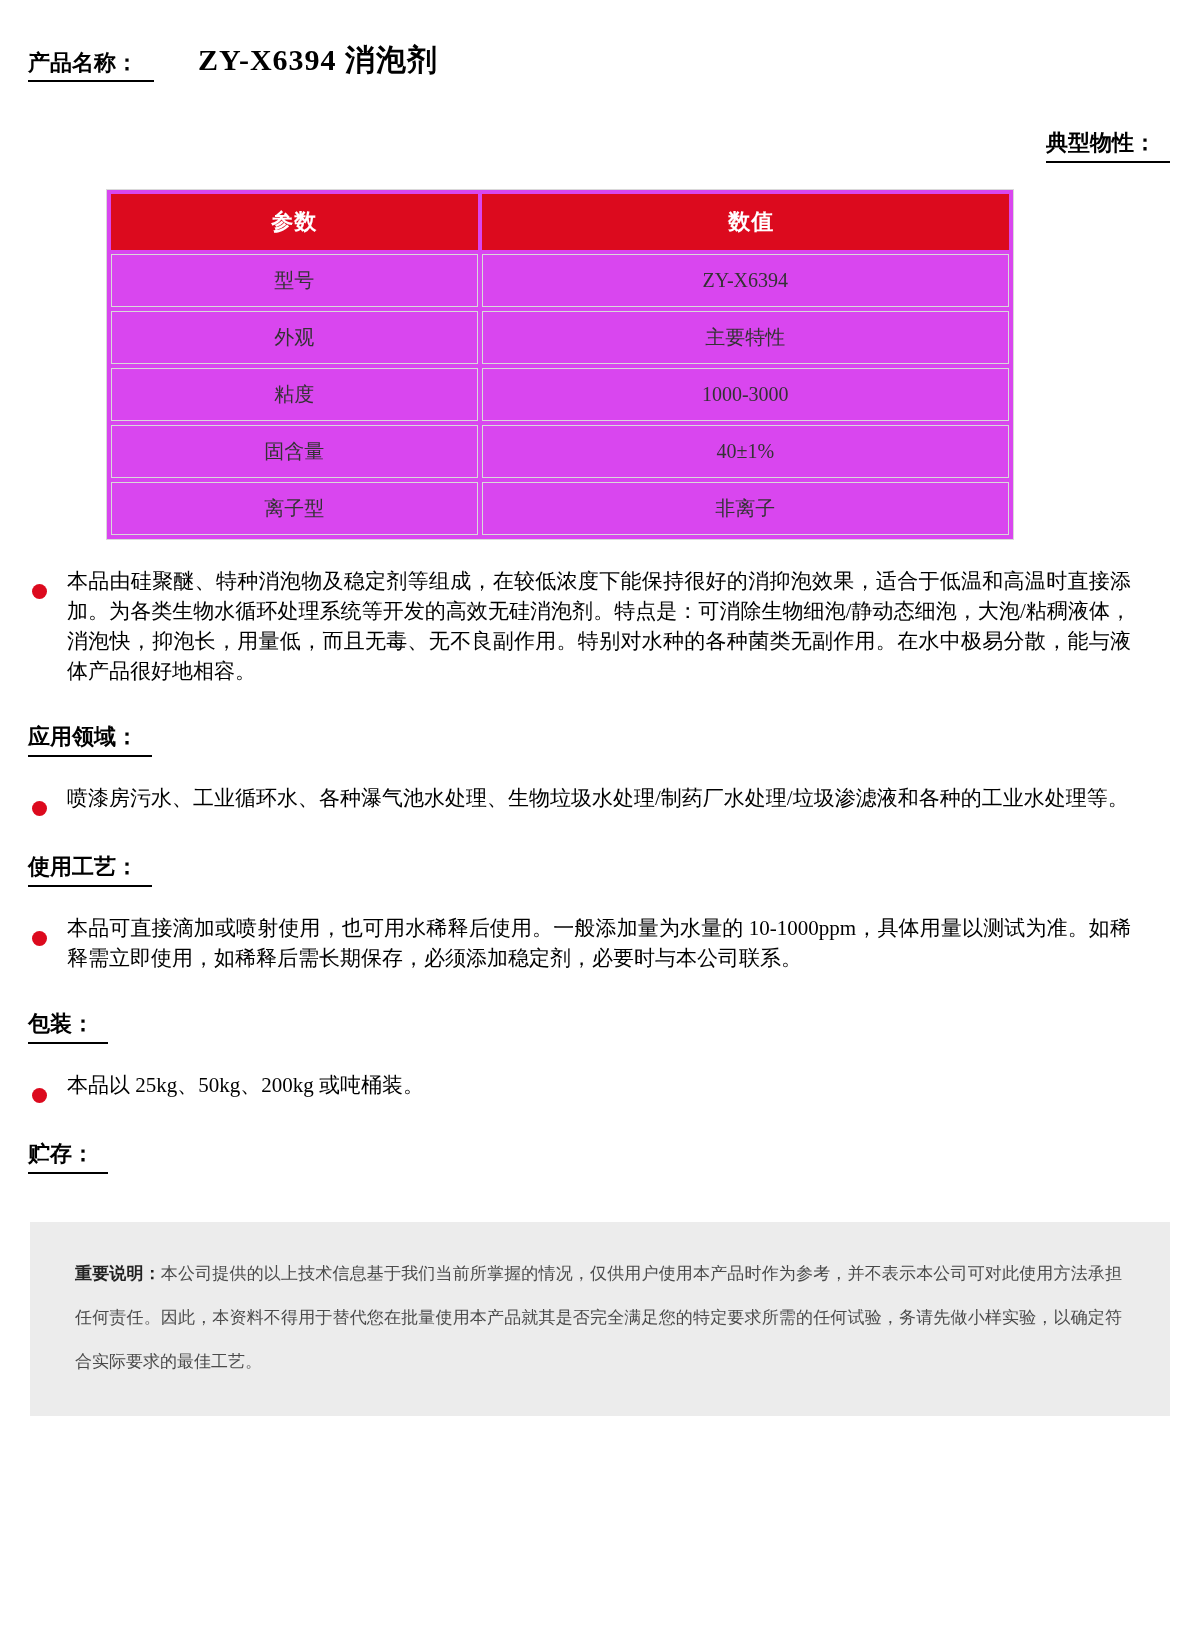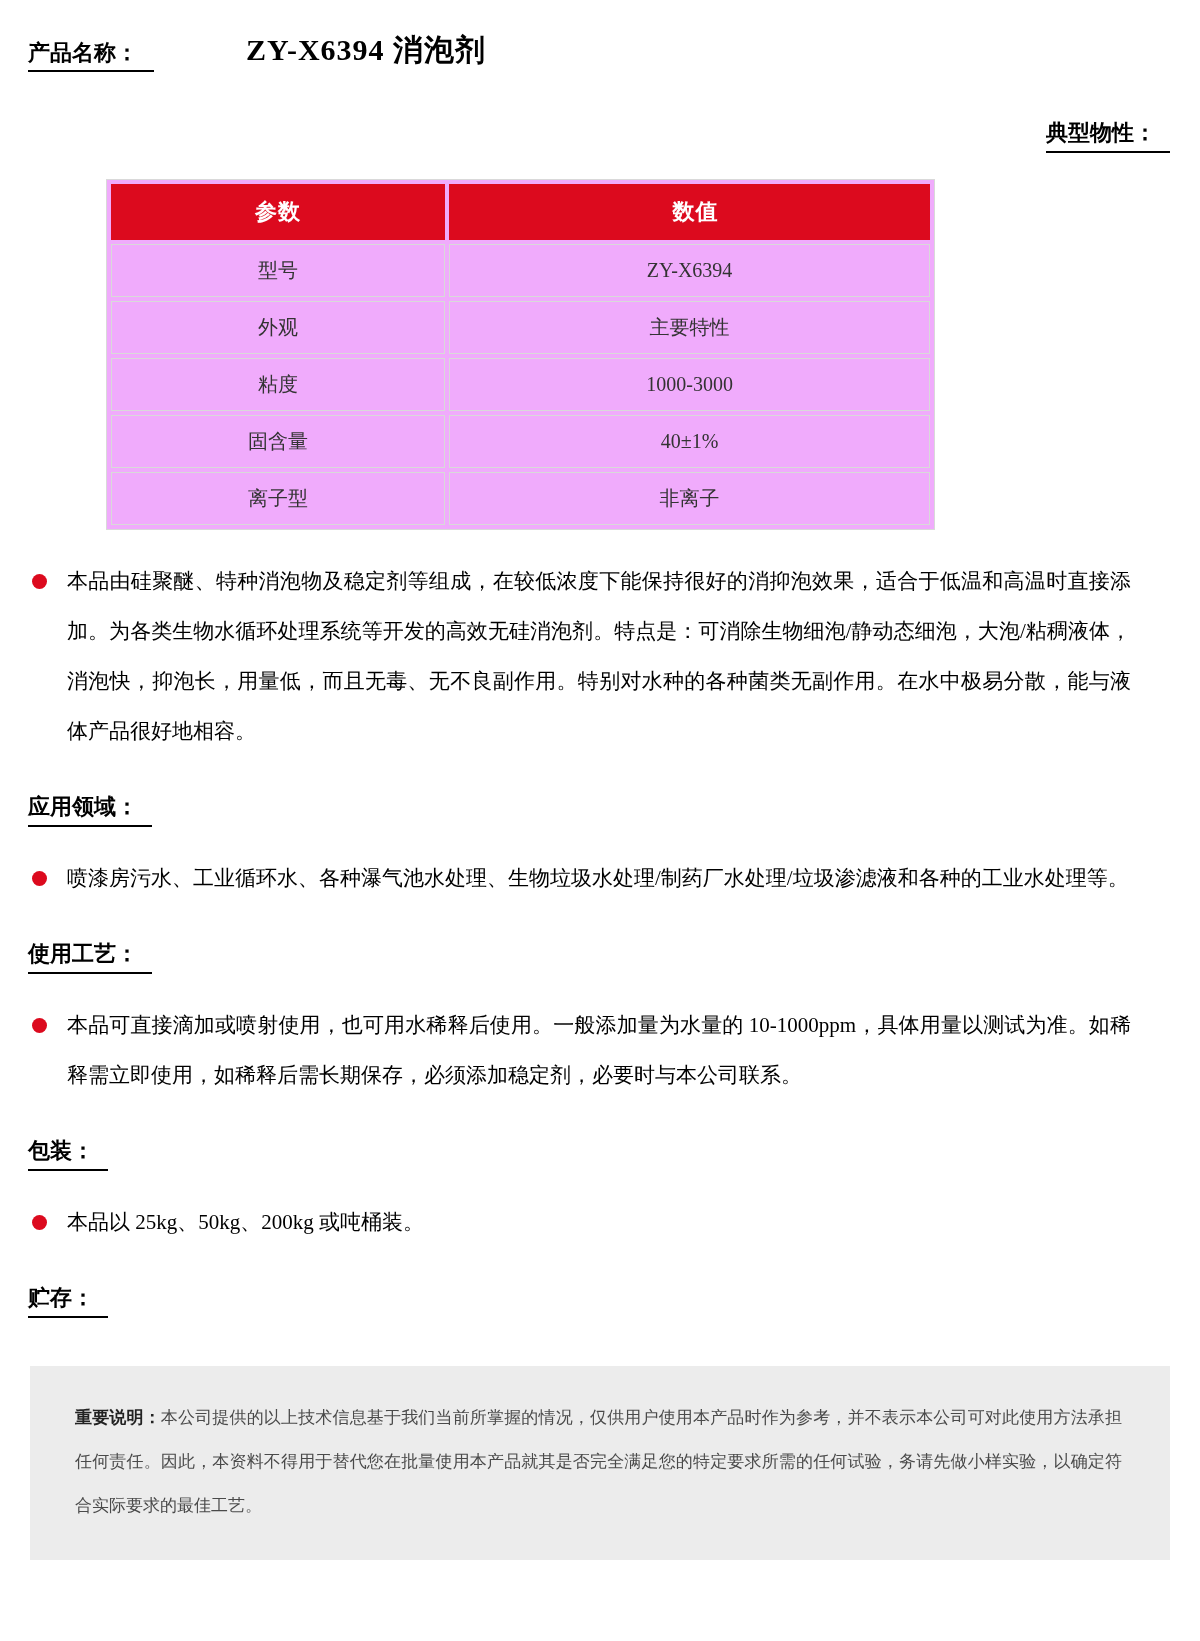--- a/index.html
+++ b/index.html
@@ -21,57 +21,57 @@
     color:var(--text-main);
   }
   .page{
     padding:30px 30px 20px 28px;
   }
   
   .product-line{
     display:flex;
     align-items:baseline;
     margin-bottom:46px;
-    gap:48px;
   }
   .product-label{
     font-size:22px;
     font-weight:bold;
     border-bottom:2px solid #000;
     padding-right:16px;
     padding-bottom:2px;
     white-space:nowrap;
   }
   .product-title{
     font-size:30px;
     font-weight:bold;
     margin-left:44px;
     letter-spacing:1px;
     white-space:nowrap;
+    margin-top:10px;
   }
   
   .section-heading{
     display:inline-block;
     font-size:22px;
     font-weight:bold;
     border-bottom:2px solid #000;
     padding-right:14px;
     padding-bottom:3px;
     white-space:nowrap;
   }
   .heading-row{margin:36px 0 26px 0;}
   .heading-row.first{margin-top:0;text-align:right;}
   
   .props-table{
     border-collapse:separate;
     border-spacing:4px;
     margin:14px 0 10px 78px;
-    width:829px;
+    width:908px;
     border:1px solid var(--table-border);
-    background:#f0abfc;
+    background:#d946ef;
   }
   .props-table th{
     background:var(--accent-red);
     color:#ffffff;
     font-size:22px;
     font-weight:bold;
     height:56px;
     text-align:center;
     vertical-align:middle;
     letter-spacing:1px;
@@ -96,21 +96,21 @@
     flex:0 0 15px;
     width:15px;
     height:15px;
     border-radius:50%;
     background:var(--accent-red);
     margin-top:18px;
   }
   .bullet-text{
     margin-left:20px;
     font-size:21px;
-    line-height:50px;
+    line-height:30px;
     text-align:justify;
     color:var(--text-main);
     width:1064px;
   }
   
   .notice-box{
     background:var(--notice-bg);
     margin:48px 0 18px 2px;
     padding:30px 48px 32px 45px;
     font-size:17px;

